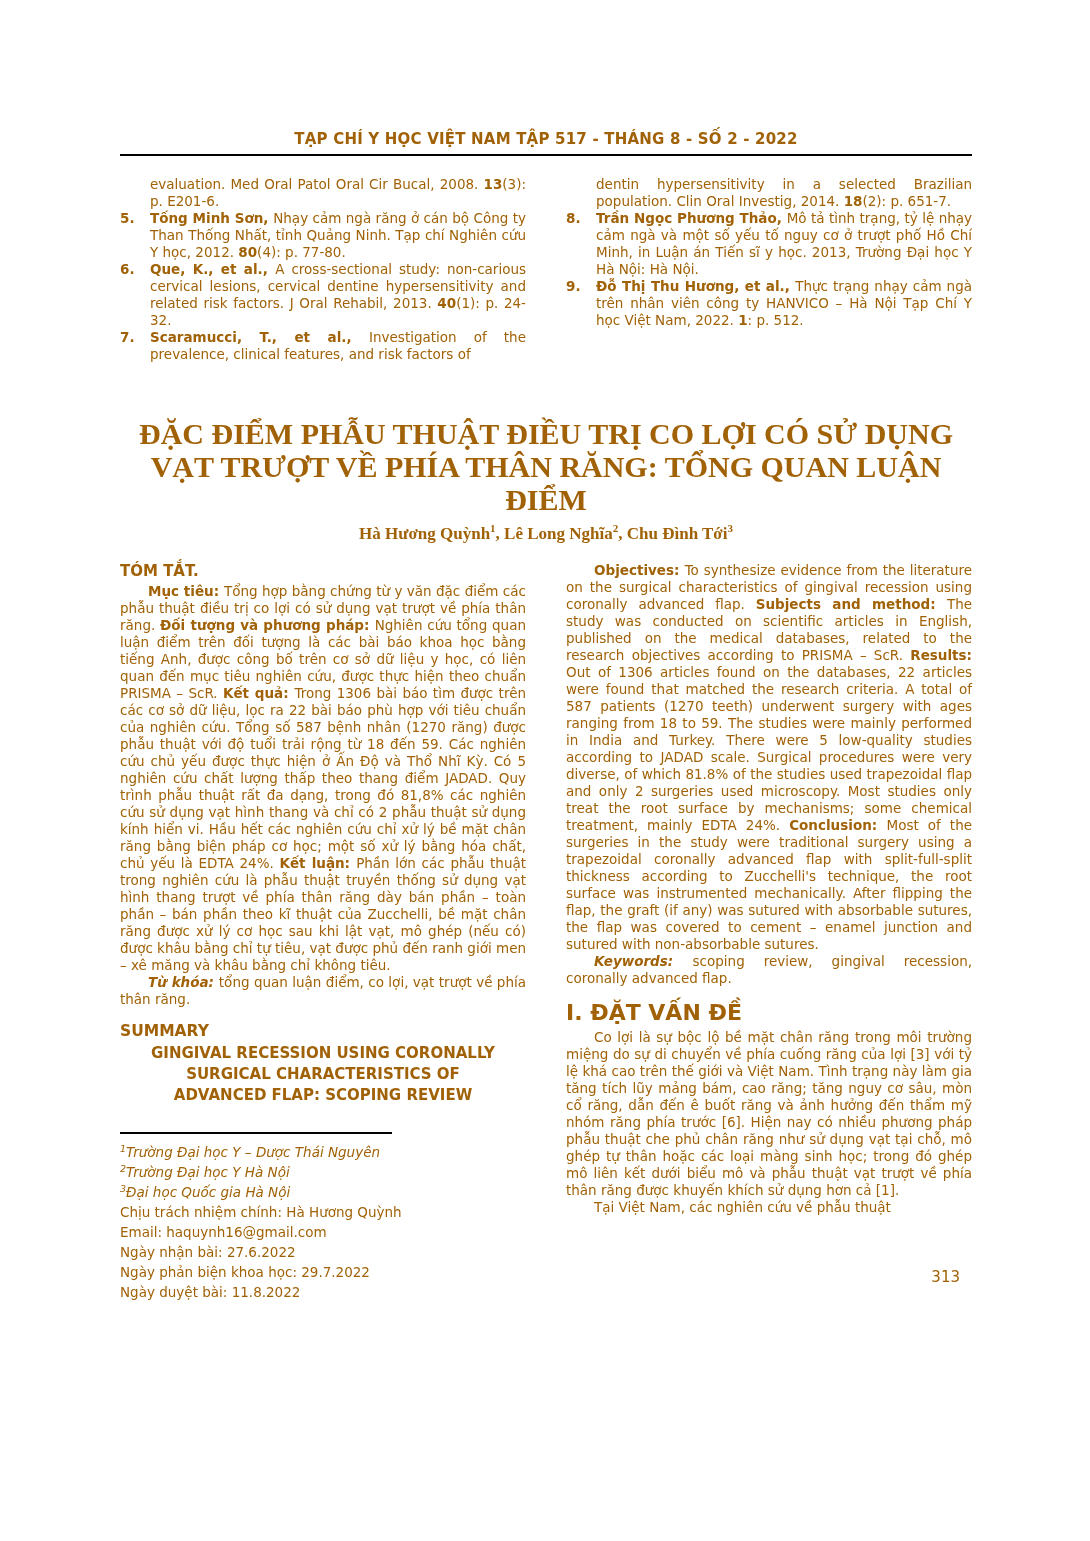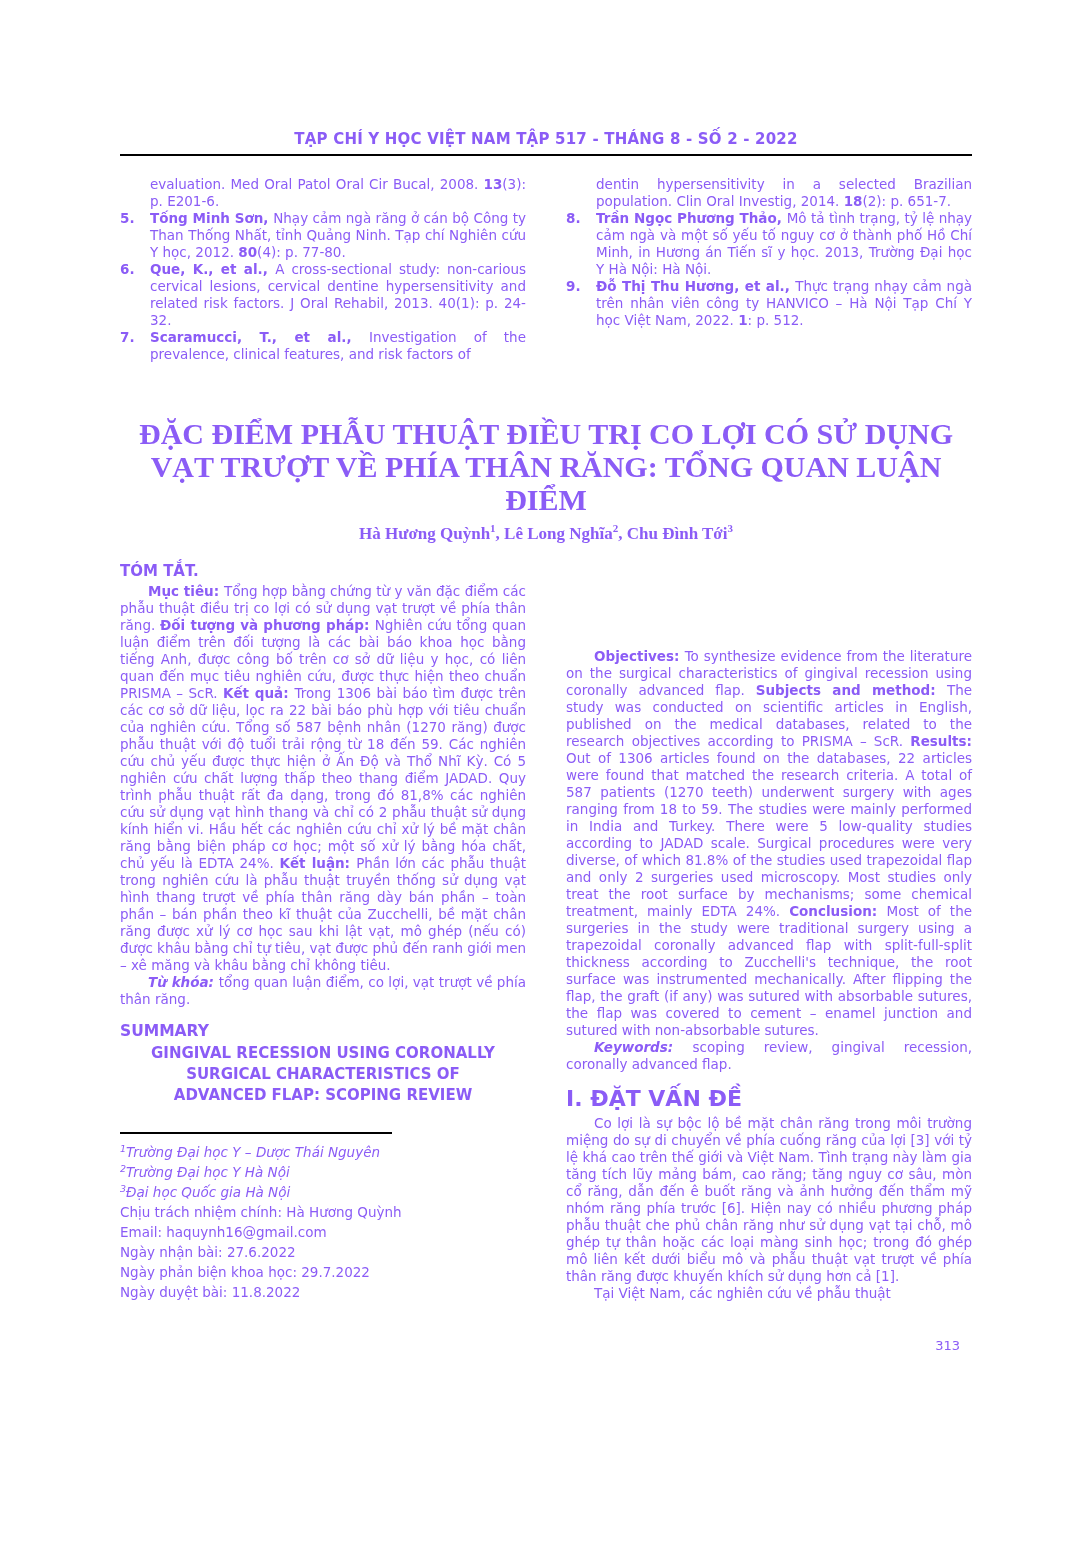--- a/index.html
+++ b/index.html
@@ -4,21 +4,21 @@
 <style>
   * { margin: 0; padding: 0; box-sizing: border-box; }
   html, body { background: #ffffff; }
   .page {
     position: relative;
     width: 1090px;
     height: 1541px;
     background: #ffffff;
     overflow: hidden;
     font-family: "DejaVu Sans", sans-serif;
-    color: #8b5cf6;
+    color: #a16207;
   }
   .content {
     position: absolute;
     left: 120px;
     top: 0;
     width: 852px;
     padding-top: 130px;
   }
   .journal-header {
     text-align: center;
@@ -58,21 +58,21 @@
     line-height: 33px;
   }
   .authors {
     margin-top: 8px;
     text-align: center;
     font-family: "Liberation Serif", serif;
     font-weight: bold;
     font-size: 17px;
   }
   .authors sup { font-size: 11px; }
-  .main-row { margin-top: 18px; align-items: flex-end; }
+  .main-row { margin-top: 18px; }
   .h-section {
     font-weight: bold;
     font-size: 15px;
     margin-bottom: 3px;
   }
   .h-intro {
     font-weight: bold;
     font-size: 22px;
     margin-top: 13px;
     margin-bottom: 4px;
@@ -95,23 +95,23 @@
     width: 272px;
     border-top: 2px solid #000;
     margin-top: 26px;
     margin-bottom: 8px;
   }
   .fn-line { line-height: 20px; text-align: left; }
   .fn-line.aff { font-style: italic; }
   .fn-line sup { font-size: 9.5px; }
   .page-num {
     position: absolute;
-    top: 1338px;
+    top: 1268px;
     right: 130px;
-    font-size: 13px;
+    font-size: 15px;
   }
   sup { line-height: 0; }
 </style>
 </head>
 <body>
 
 <div class="page">
   <div class="content">
 
     <div class="journal-header">TẠP CHÍ Y HỌC VIỆT NAM TẬP 517 - THÁNG 8 - SỐ 2 - 2022</div>
@@ -121,34 +121,34 @@
       <div class="col">
         <div class="ref-item">
           <span><span>evaluation. Med Oral Patol Oral Cir Bucal, 2008. </span><span style="font-weight: bold;">13</span><span>(3): p. E201-6.</span></span>
         </div>
         <div class="ref-item">
           <span class="ref-num">5.</span>
           <span><span style="font-weight: bold;">Tống Minh Sơn, </span><span>Nhạy cảm ngà răng ở cán bộ Công ty Than Thống Nhất, tỉnh Quảng Ninh. Tạp chí Nghiên cứu Y học, 2012. </span><span style="font-weight: bold;">80</span><span>(4): p. 77-80.</span></span>
         </div>
         <div class="ref-item">
           <span class="ref-num">6.</span>
-          <span><span style="font-weight: bold;">Que, K., et al., </span><span>A cross-sectional study: non-carious cervical lesions, cervical dentine hypersensitivity and related risk factors. J Oral Rehabil, 2013. </span><span style="font-weight: normal;">40</span><span>(1): p. 24-32.</span></span>
+          <span><span style="font-weight: bold;">Que, K., et al., </span><span>A cross-sectional study: non-carious cervical lesions, cervical dentine hypersensitivity and related risk factors. J Oral Rehabil, 2013. </span><span style="font-weight: bold;">40</span><span>(1): p. 24-32.</span></span>
         </div>
         <div class="ref-item">
           <span class="ref-num">7.</span>
           <span><span style="font-weight: bold;">Scaramucci, T., et al., </span><span>Investigation of the prevalence, clinical features, and risk factors of</span></span>
         </div>
       </div>
       <div class="col">
         <div class="ref-item">
           <span><span>dentin hypersensitivity in a selected Brazilian population. Clin Oral Investig, 2014. </span><span style="font-weight: bold;">18</span><span>(2): p. 651-7.</span></span>
         </div>
         <div class="ref-item">
           <span class="ref-num">8.</span>
-          <span><span style="font-weight: bold;">Trần Ngọc Phương Thảo, </span><span>Mô tả tình trạng, tỷ lệ nhạy cảm ngà và một số yếu tố nguy cơ ở thành phố Hồ Chí Minh, in Hương án Tiến sĩ y học. 2013, Trường Đại học Y Hà Nội: Hà Nội.</span></span>
+          <span><span style="font-weight: bold;">Trần Ngọc Phương Thảo, </span><span>Mô tả tình trạng, tỷ lệ nhạy cảm ngà và một số yếu tố nguy cơ ở trượt phố Hồ Chí Minh, in Luận án Tiến sĩ y học. 2013, Trường Đại học Y Hà Nội: Hà Nội.</span></span>
         </div>
         <div class="ref-item">
           <span class="ref-num">9.</span>
           <span><span style="font-weight: bold;">Đỗ Thị Thu Hương, et al., </span><span>Thực trạng nhạy cảm ngà trên nhân viên công ty HANVICO – Hà Nội Tạp Chí Y học Việt Nam, 2022. </span><span style="font-weight: bold;">1</span><span>: p. 512.</span></span>
         </div>
       </div>
     </div>
 
     <div class="article-title">
       <div>ĐẶC ĐIỂM PHẪU THUẬT ĐIỀU TRỊ CO LỢI CÓ SỬ DỤNG</div>

